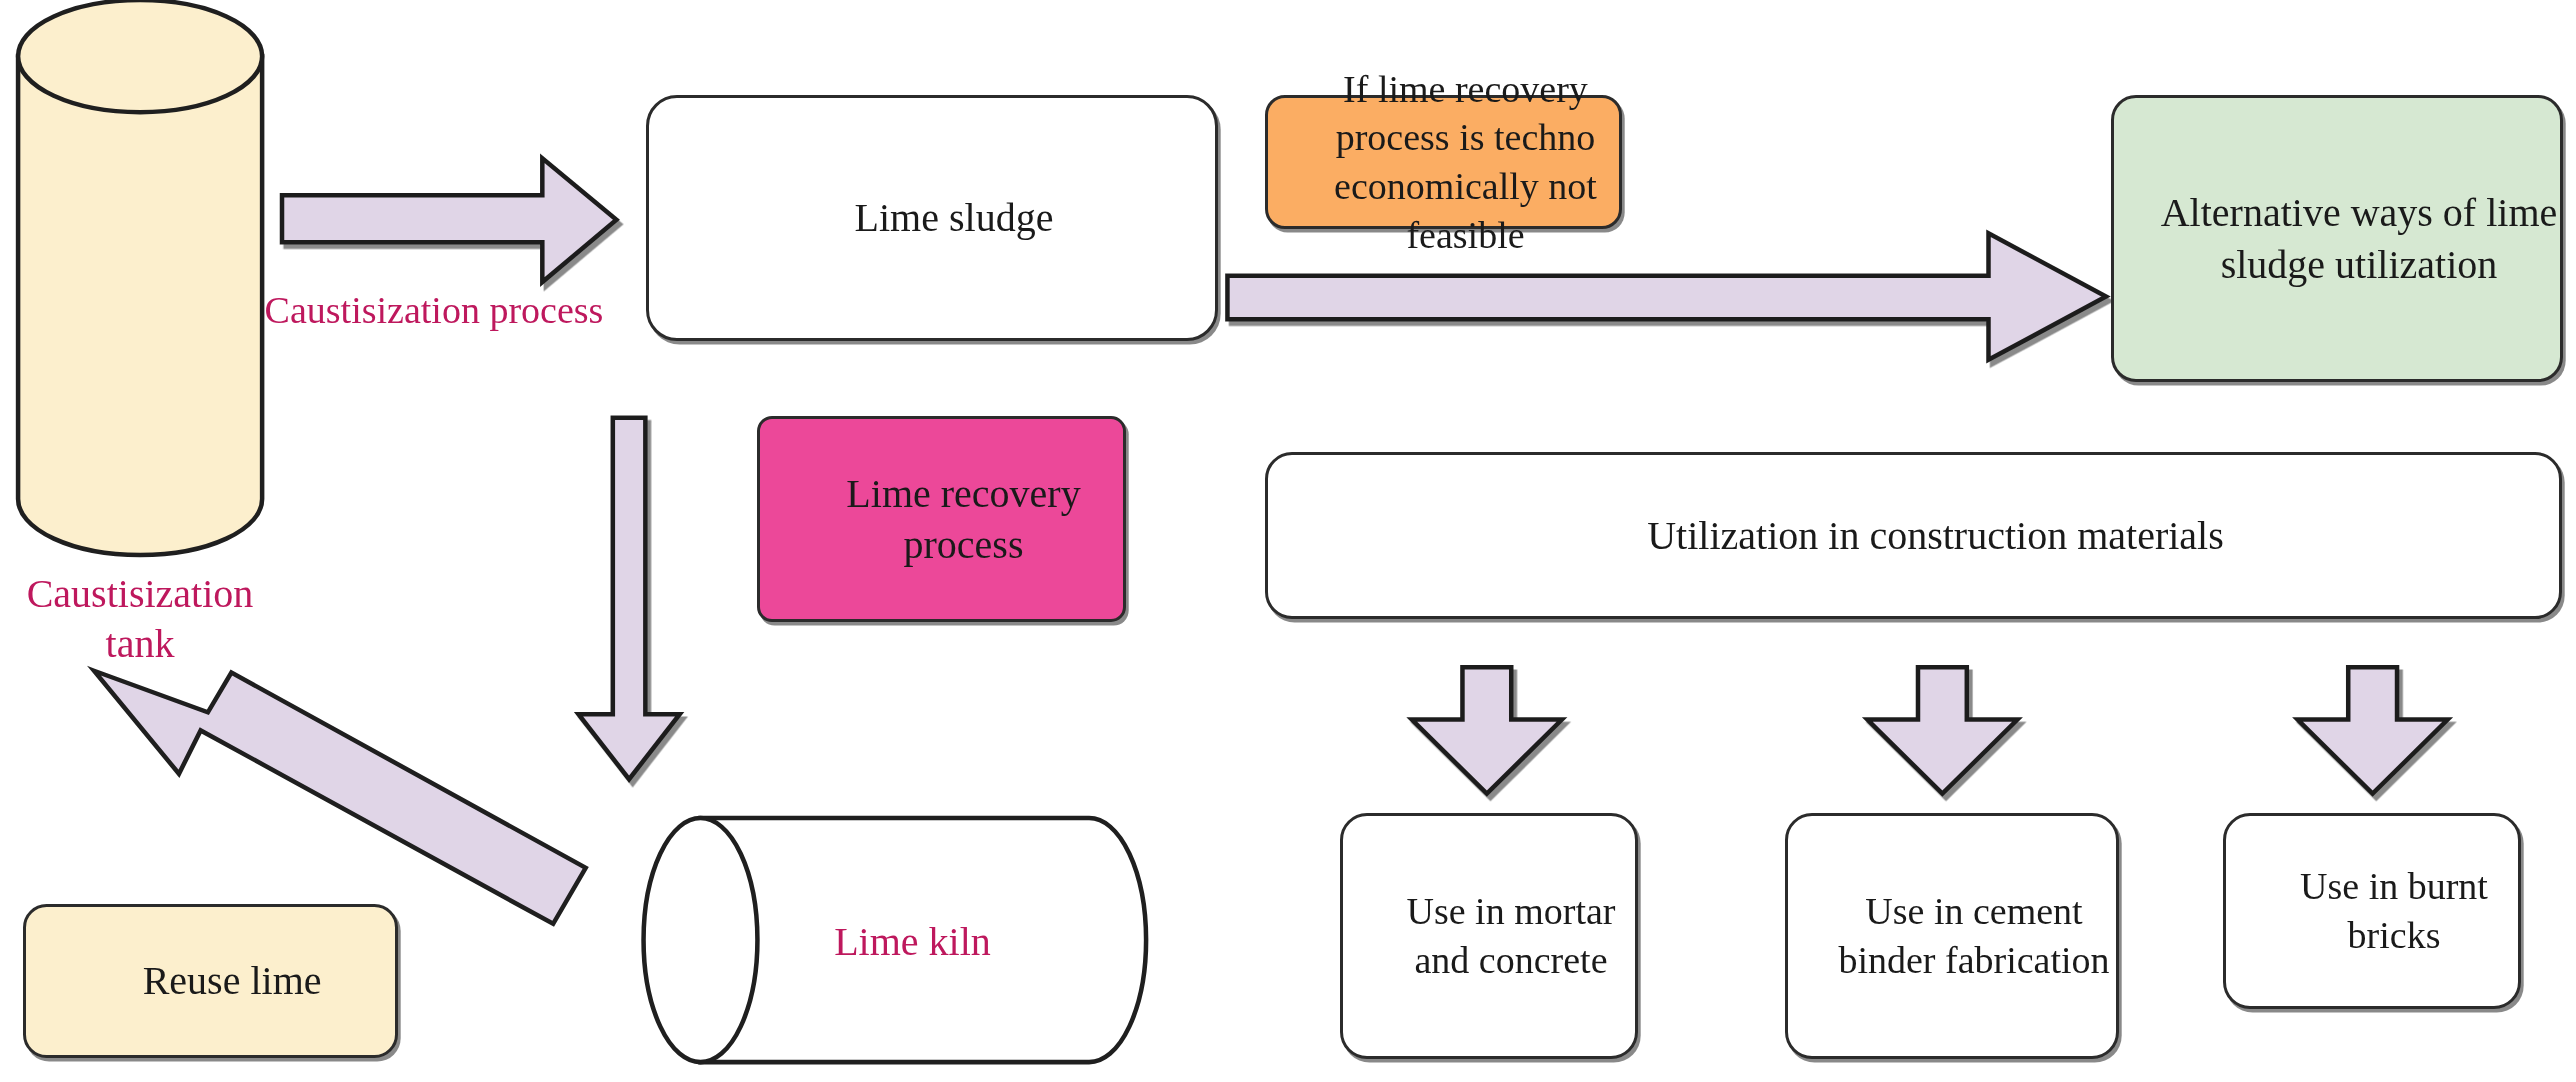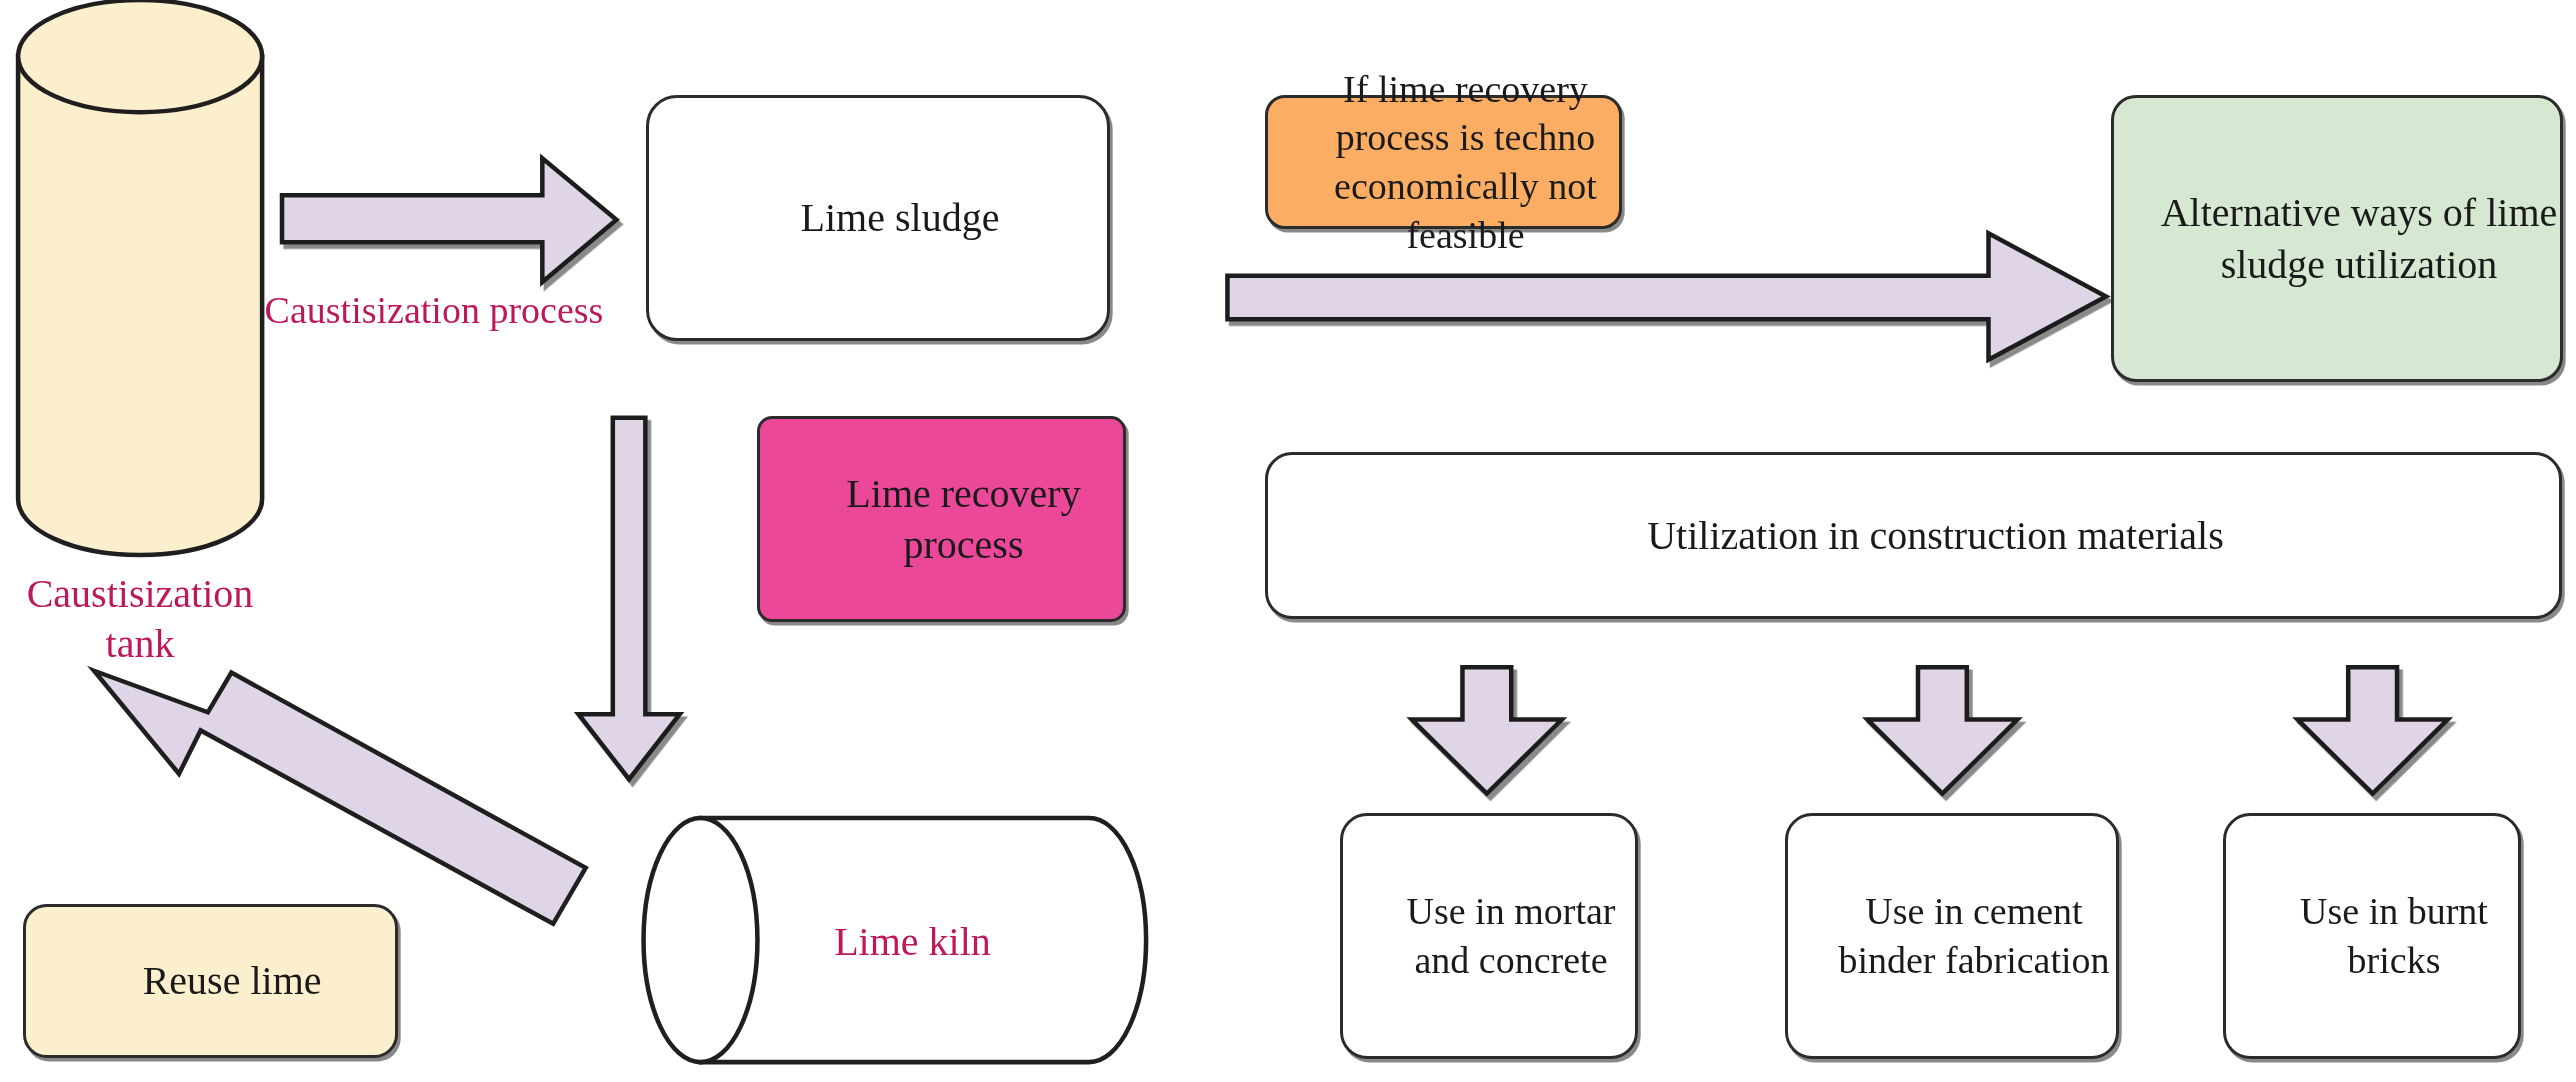--- a/index.html
+++ b/index.html
@@ -97,21 +97,21 @@
     </g>
 
     <g filter="url(#dropshadow)">
       <path d="M 2598 738 L 2652 738 L 2652 796 L 2708 796 L 2625 878 L 2542 796 L 2598 796 Z" fill="#E0D5E7" stroke="#1f1f1f" stroke-width="5"></path>
     </g>
   </svg>
 
   <div class="label-free txt" style="left:0px; top:569px; width:280px; font-size:40px;">Caustisization
 tank</div>
 
-  <div class="node rbox txt" style="left:646px; top:95px; width:464px; height:246px; font-size:40px; background:#FFFFFF;">Lime sludge</div>
+  <div class="node rbox txt" style="left:646px; top:95px; width:572px; height:246px; font-size:40px; background:#FFFFFF;">Lime sludge</div>
 
   <div class="label-free txt" style="left:253px; top:287px; width:362px; font-size:38px;">Caustisization process</div>
 
   <div class="node rbox txt" style="left:1265px; top:95px; width:357px; height:134px; font-size:38px; background:#FBAD63; border-radius:20px;">If lime recovery process is techno
 economically not feasible</div>
 
   <div class="node rbox txt" style="left:2111px; top:95px; width:452px; height:287px; font-size:40px; background:#D6E8D2; border-radius:25px;">Alternative ways of lime
 sludge utilization</div>
 
   <div class="node rbox txt" style="left:757px; top:416px; width:369px; height:206px; font-size:40px; background:#ec4899; border-radius:15px;">Lime recovery
@@ -122,17 +122,17 @@
   <div class="label-free txt" style="left:759px; top:917px; width:307px; font-size:40px;">Lime kiln</div>
 
   <div class="node rbox txt" style="left:22.6px; top:904px; width:375px; height:154px; font-size:40px; background:#FCEFCD; border-radius:23.5px;text-align:right;">Reuse lime</div>
 
   <div class="node rbox txt" style="left:1340px; top:813px; width:298px; height:246px; font-size:38px; background:#FFFFFF; border-radius:27px;">Use in mortar
 and concrete</div>
 
   <div class="node rbox txt" style="left:1785px; top:813px; width:334px; height:246px; font-size:38px; background:#FFFFFF; border-radius:27px;">Use in cement
 binder fabrication</div>
 
-  <div class="node rbox txt" style="left:2223px; top:813px; width:298px; height:246px; font-size:38px; background:#FFFFFF; border-radius:27px;">Use in burnt
+  <div class="node rbox txt" style="left:2223px; top:813px; width:298px; height:196px; font-size:38px; background:#FFFFFF; border-radius:27px;">Use in burnt
 bricks</div>
 
 </div>
 
 
 </body></html>

